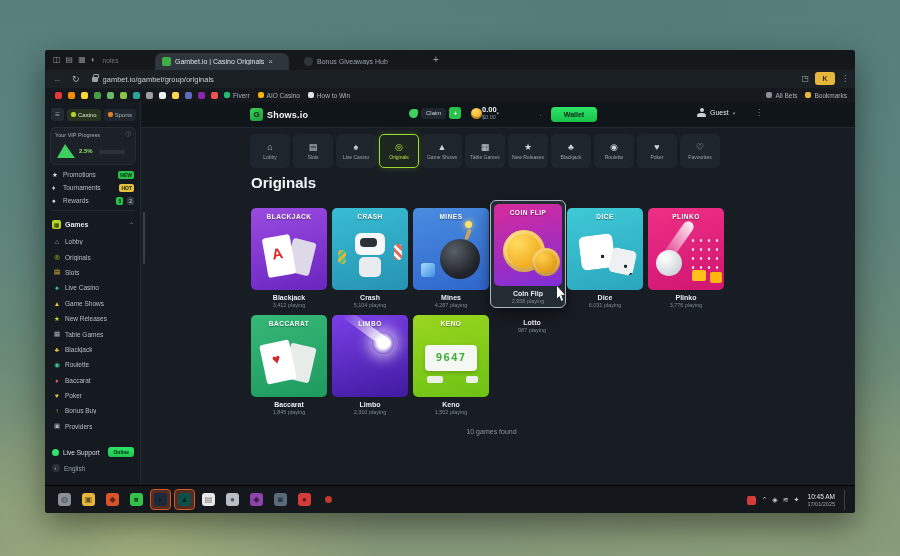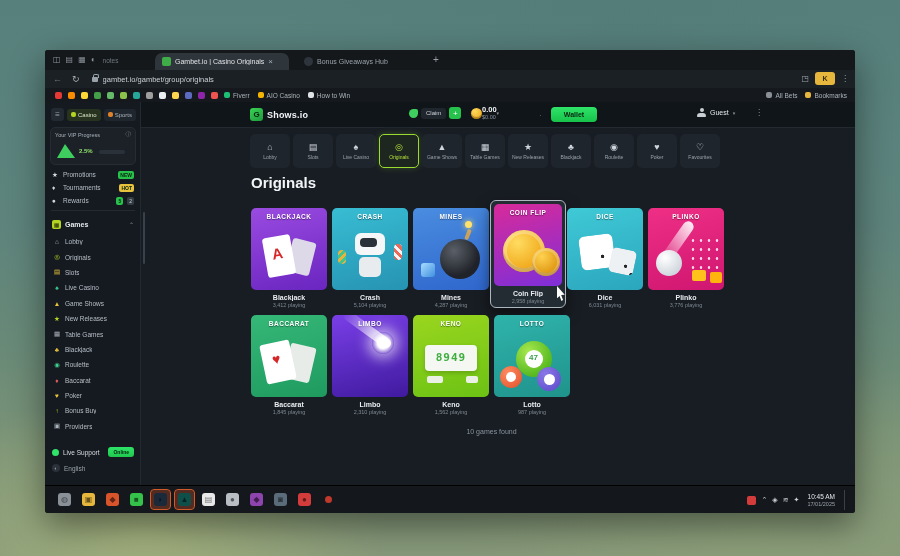--- a/index.html
+++ b/index.html
@@ -585,35 +585,26 @@
             <div class="gsub">2,310 playing</div>
           </div>
             <div class="card">
             <div class="art" data-art="keno" style="--c1: #9ad61f; --c2: #6cc214;">
               <span class="t">Keno</span>
               <i class="s s1"></i>
                 <i class="s s2"></i>
                 <i class="s s3"></i>
                 <i class="s s4"></i>
               <span class="g1"></span>
-              <span class="g2">8949</span>
+              <span class="g2">9647</span>
             </div>
             <div class="gname">Keno</div>
             <div class="gsub">1,562 playing</div>
           </div>
             <div class="card">
-            <div class="art" data-art="lotto" style="--c1: #2fb3ab; --c2: #1f938c;">
-              <span class="t">Lotto</span>
-              <i class="s s1"></i>
-                <i class="s s2"></i>
-                <i class="s s3"></i>
-                <i class="s s4"></i>
-              <span class="g1">47</span>
-              <span class="g2"></span>
-            </div>
             <div class="gname">Lotto</div>
             <div class="gsub">987 playing</div>
           </div>
           </div>
       </div>
       <div class="gfoot">10 games found</div>
     </div>
   </div>
 
   <div class="taskbar">

